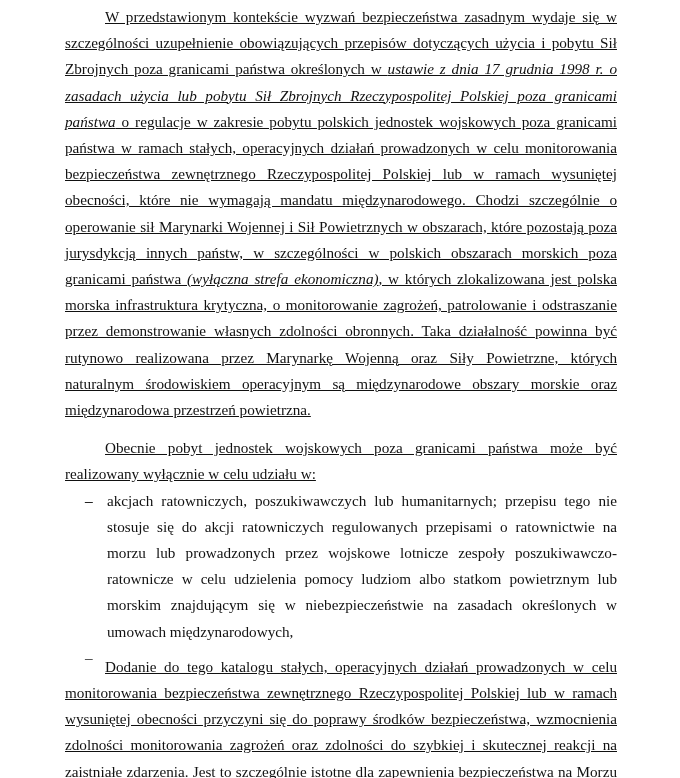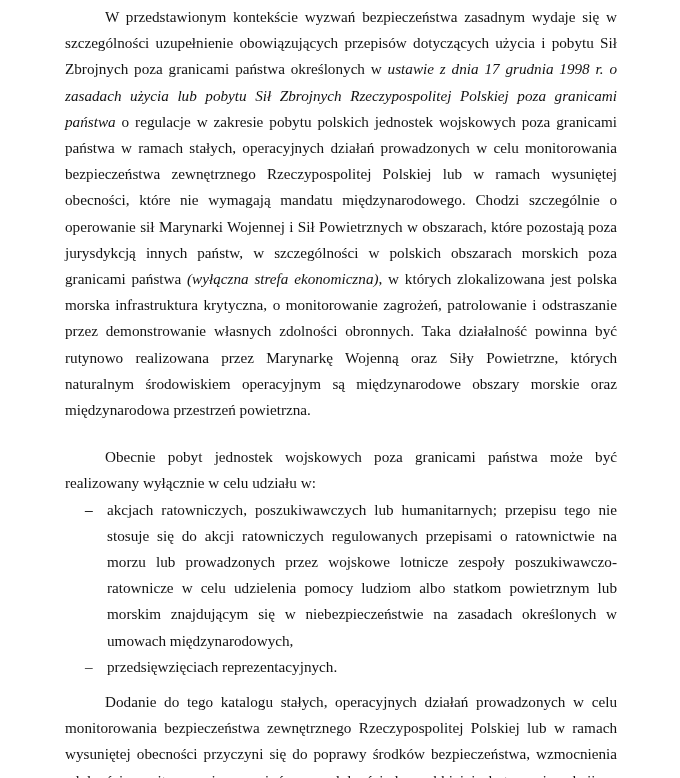--- a/index.html
+++ b/index.html
@@ -2,38 +2,38 @@
 <html><head>
 <meta charset="utf-8">
 <style>
   html, body { margin: 0; padding: 0; background: #ffffff; }
   body { width: 680px; height: 778px; overflow: hidden; position: relative; }
   .page {
     position: absolute; left: 65px; top: 4px; width: 552px;
     font-family: "Liberation Serif", "DejaVu Serif", serif;
     font-size: 15.2px; line-height: 26.2px; color: #111111;
   }
-  p { margin: 0; text-align: justify; text-align-last: left; }
+  p { margin: 0; text-align: justify; text-align-last: left; text-decoration: underline; }
   p.indent { text-indent: 40px; }
-  p + p, ul + p, p + ul { margin-top: 21px; }
+  p + p, ul + p, p + ul { margin-top: 12px; }
   ul.dash-list { list-style: none; margin: 0; padding: 0; }
   ul.dash-list + p { margin-top: 9px; }
   ul.dash-list li { position: relative; padding-left: 42px; text-align: justify; text-align-last: left; }
   ul.dash-list li .dash { position: absolute; left: 20px; top: 0; }
   .para-intro + ul.dash-list { margin-top: 0; }
   em { font-style: italic; }
 </style>
 </head>
 <body>
 
 <div class="page">
   <p class="indent"><span>W przedstawionym kontekście wyzwań bezpieczeństwa zasadnym wydaje się w szczególności uzupełnienie obowiązujących przepisów dotyczących użycia i pobytu Sił Zbrojnych poza granicami państwa określonych w </span><em>ustawie z dnia 17 grudnia 1998 r. o zasadach użycia lub pobytu Sił Zbrojnych Rzeczypospolitej Polskiej poza granicami państwa</em><span> o regulacje w zakresie pobytu polskich jednostek wojskowych poza granicami państwa w ramach stałych, operacyjnych działań prowadzonych w celu monitorowania bezpieczeństwa zewnętrznego Rzeczypospolitej Polskiej lub w ramach wysuniętej obecności, które nie wymagają mandatu międzynarodowego. Chodzi szczególnie o operowanie sił Marynarki Wojennej i Sił Powietrznych w obszarach, które pozostają poza jurysdykcją innych państw, w szczególności w polskich obszarach morskich poza granicami państwa </span><em>(wyłączna strefa ekonomiczna)</em><span>, w których zlokalizowana jest polska morska infrastruktura krytyczna, o monitorowanie zagrożeń, patrolowanie i odstraszanie przez demonstrowanie własnych zdolności obronnych. Taka działalność powinna być rutynowo realizowana przez Marynarkę Wojenną oraz Siły Powietrzne, których naturalnym środowiskiem operacyjnym są międzynarodowe obszary morskie oraz międzynarodowa przestrzeń powietrzna.</span></p>
 
   <p class="indent para-intro">Obecnie pobyt jednostek wojskowych poza granicami państwa może być realizowany wyłącznie w celu udziału w:</p>
 
   <ul class="dash-list">
     <li><span class="dash">–</span></li>
     <li><span class="dash">–</span><span>akcjach ratowniczych, poszukiwawczych lub humanitarnych; przepisu tego nie stosuje się do akcji ratowniczych regulowanych przepisami o ratownictwie na morzu lub prowadzonych przez wojskowe lotnicze zespoły poszukiwawczo-ratownicze w celu udzielenia pomocy ludziom albo statkom powietrznym lub morskim znajdującym się w niebezpieczeństwie na zasadach określonych w umowach międzynarodowych,</span></li>
-    <li><span class="dash">–</span><span>przedsięwzięciach reprezentacyjnych.</span></li>
+    <li><span class="dash">–</span></li>
   </ul>
 
   <p class="indent">Dodanie do tego katalogu stałych, operacyjnych działań prowadzonych w celu monitorowania bezpieczeństwa zewnętrznego Rzeczypospolitej Polskiej lub w ramach wysuniętej obecności przyczyni się do poprawy środków bezpieczeństwa, wzmocnienia zdolności monitorowania zagrożeń oraz zdolności do szybkiej i skutecznej reakcji na zaistniałe zdarzenia. Jest to szczególnie istotne dla zapewnienia bezpieczeństwa na Morzu Bałtyckim wobec konfrontacyjnej postawy strony rosyjskiej, z wykorzystywaniem tzw. „floty cieni” włącznie. Decyzję o pobycie Sił Zbrojnych Rzeczypospolitej Polskiej w celu udziału w stałych, operacyjnych działaniach monitorowania bezpieczeństwa zewnętrznego Rzeczypospolitej Polskiej lub w ramach wysuniętej obecności będzie podejmował Minister Obrony Narodowej.</p>
 </div>
 
 </body></html>

